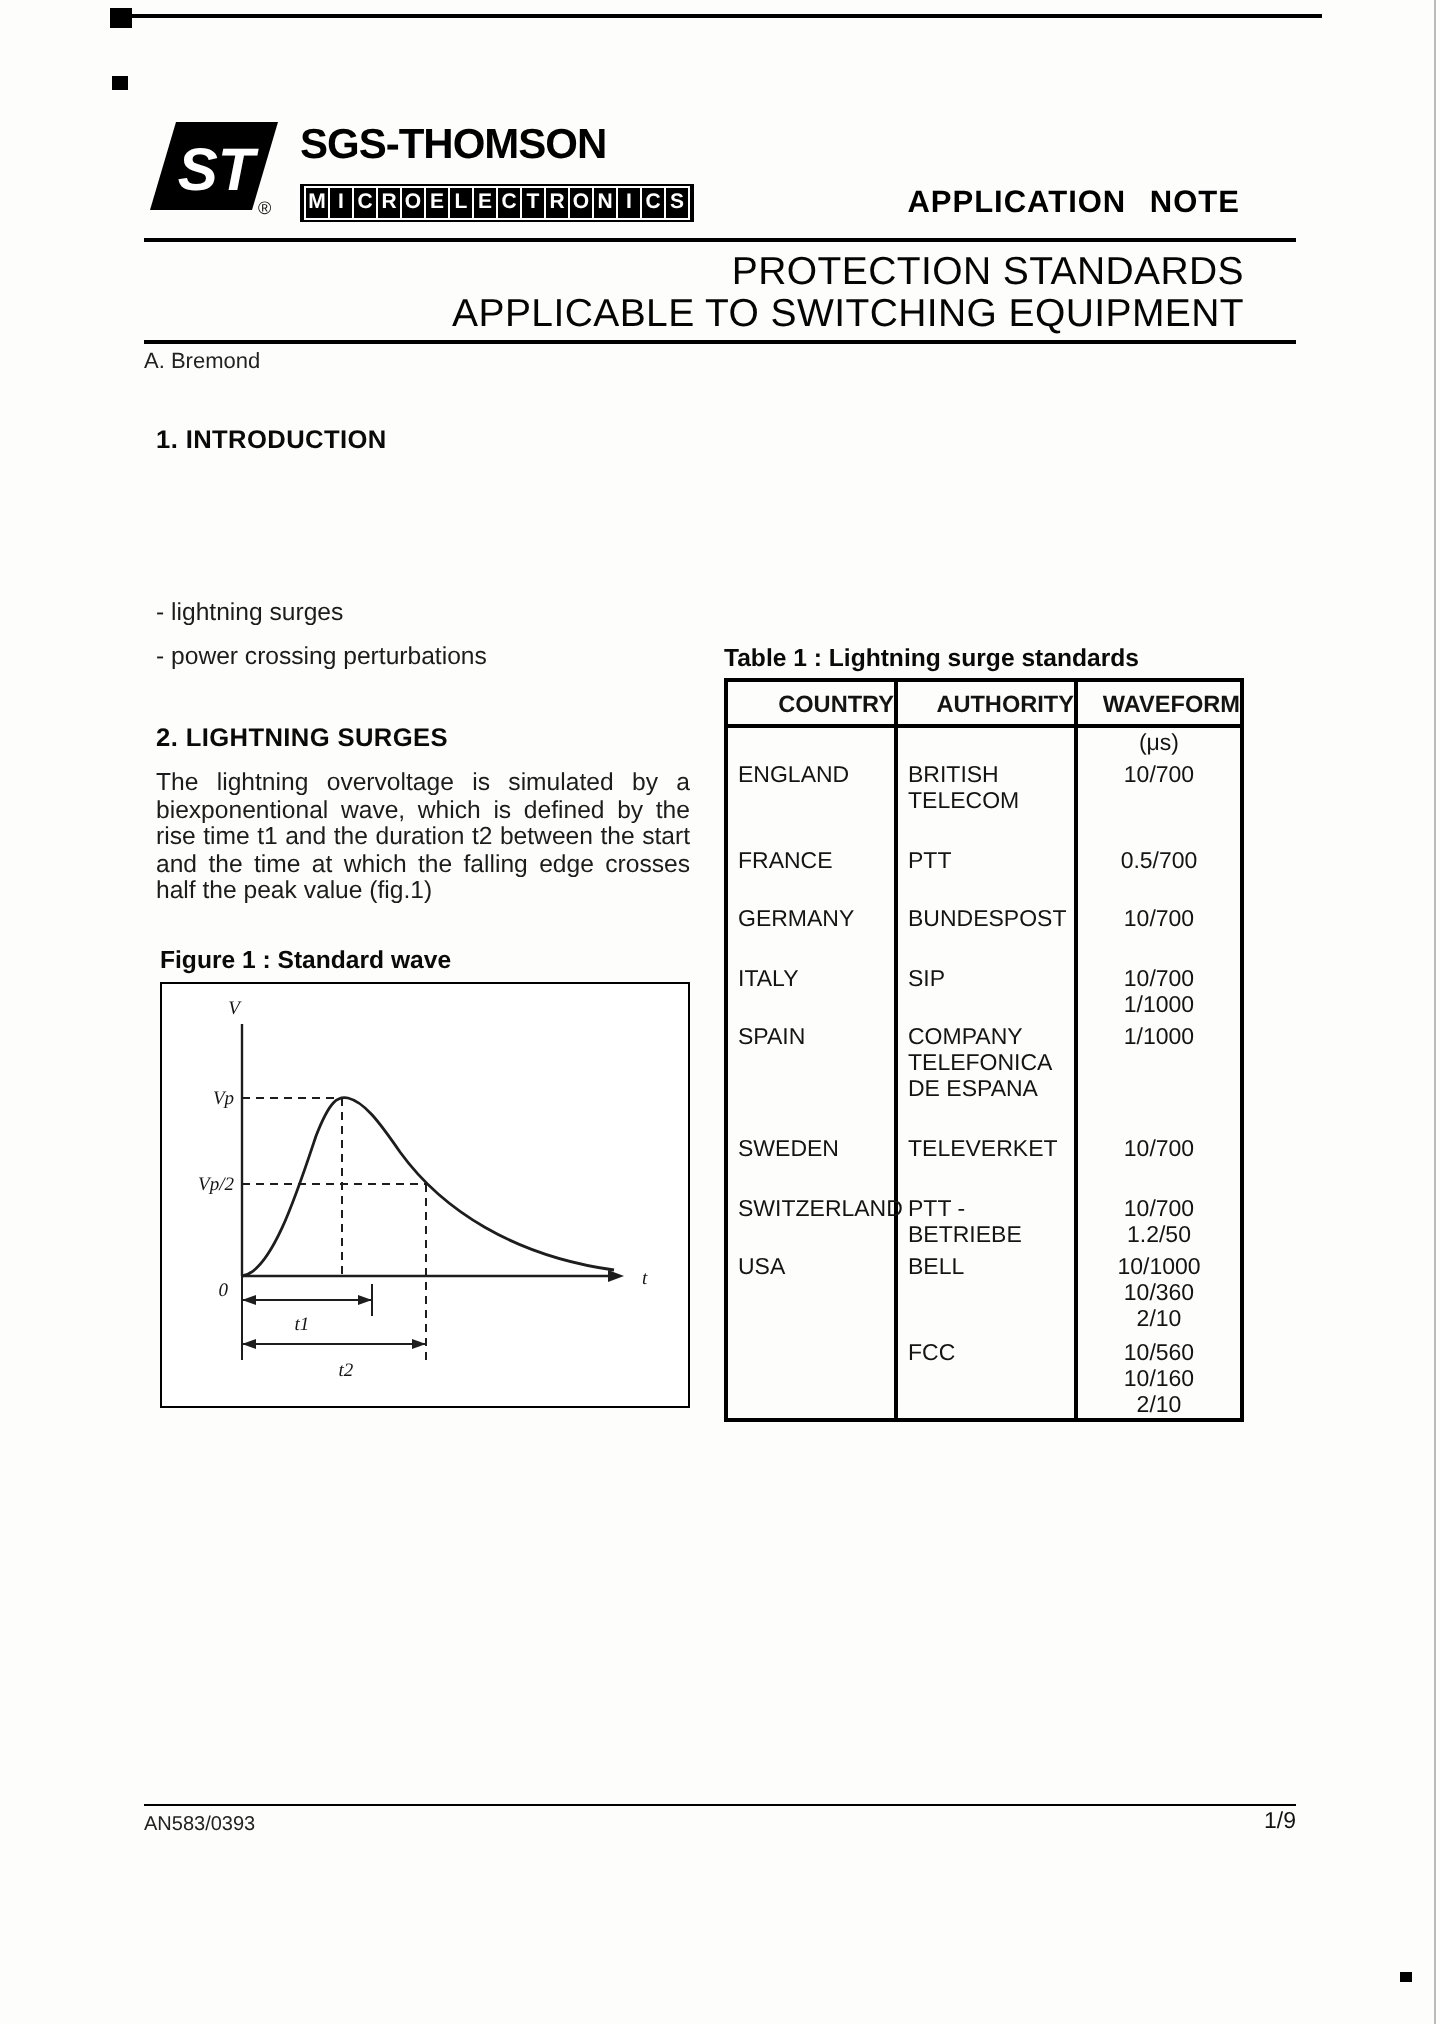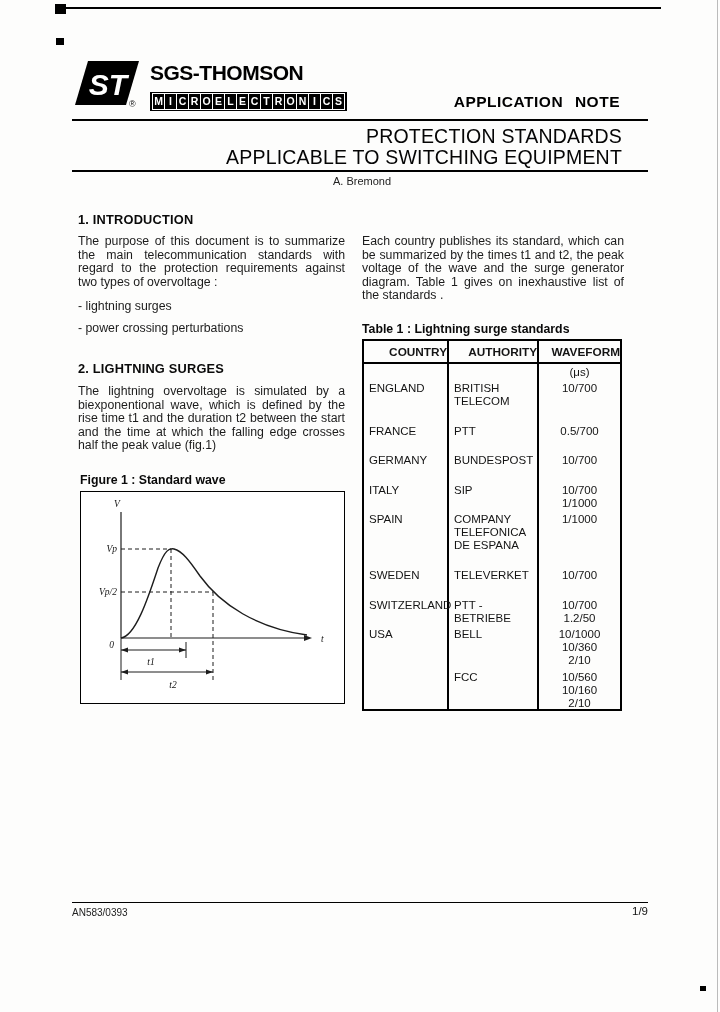--- a/index.html
+++ b/index.html
@@ -21,21 +21,21 @@
   .letterbox { flex:1; border:1px solid #fff; margin-left:-1px; color:#fff; font-size:10.5px; font-weight:bold; text-align:center; line-height:15px; }
   .letterbox:first-child { margin-left:0; }
   .doc-type { right:100px; top:93px; font-size:15.5px; font-weight:bold; letter-spacing:0.5px; word-spacing:7px; color:#000; }
 
   .rule { background:#000; }
   .rule1 { left:72px; top:119px; width:576px; height:2px; }
   .rule2 { left:72px; top:170px; width:576px; height:1.5px; }
   .rule-footer { left:72px; top:902px; width:576px; height:1px; }
 
   .title-block { left:72px; top:126px; width:550px; text-align:right; font-size:19.5px; line-height:21px; color:#050505; letter-spacing:0.2px; }
-  .author { left:87px; top:175px; width:550px; text-align:center; font-size:11px; color:#222; }
+  .author { left:72px; top:175px; width:550px; text-align:left; font-size:11px; color:#222; }
 
   
   .heading { font-size:12.8px; font-weight:bold; color:#0a0a0a; letter-spacing:0.2px; }
   .para { font-size:12.3px; line-height:13.5px; text-align:justify; color:#1c1c1c; }
   .bullet { font-size:12.3px; color:#1c1c1c; }
 
   .h-intro { left:78px; top:212px; }
   .p-intro { left:78px; top:235px; width:267px; }
   .b1 { left:78px; top:299px; }
   .b2 { left:78px; top:321px; }
@@ -119,21 +119,20 @@
 
   <div class="abs title-block">
     <div>PROTECTION STANDARDS</div>
     <div>APPLICABLE TO SWITCHING EQUIPMENT</div>
   </div>
 
   <div class="abs rule rule2"></div>
   <div class="abs author">A. Bremond</div>
 
   <div class="abs heading h-intro">1. INTRODUCTION</div>
-  <div class="abs para p-intro">The purpose of this document is to summarize the main telecommunication standards with regard to the protection requirements against two types of overvoltage :</div>
   <div class="abs bullet b1">- lightning surges</div>
   <div class="abs bullet b2">- power crossing perturbations</div>
 
   <div class="abs heading h-lightning">2. LIGHTNING SURGES</div>
   <div class="abs para p-lightning">The lightning overvoltage is simulated by a biexponentional wave, which is defined by the rise time t1 and the duration t2 between the start and the time at which the falling edge crosses half the peak value (fig.1)</div>
 
   <div class="abs fig-caption">Figure 1 : Standard wave</div>
   <div class="abs fig-box">
     <svg class="fig-svg" width="263" height="211" viewBox="0 0 263 211">
 
@@ -160,21 +159,20 @@
       <text x="36" y="15" text-anchor="middle">V</text>
       <text x="36" y="60" text-anchor="end">Vp</text>
       <text x="36" y="103" text-anchor="end">Vp/2</text>
       <text x="33" y="156" text-anchor="end">0</text>
       <text x="240" y="150" text-anchor="start">t</text>
       <text x="70" y="173" text-anchor="middle">t1</text>
       <text x="92" y="196" text-anchor="middle">t2</text>
     </svg>
   </div>
 
-  <div class="abs para p-country">Each country publishes its standard, which can be summarized by the times t1 and t2, the peak voltage of the wave and the surge generator diagram. Table 1 gives on inexhaustive list of the standards .</div>
 
   <div class="abs tbl-caption">Table 1 : Lightning surge standards</div>
   <div class="abs tbl-wrap">
     <table class="std-table">
       <thead>
         <tr class="hdr">
           <th style="width:85px;">COUNTRY</th>
           <th style="width:90px;">AUTHORITY</th>
           <th style="width:83px;margin-top:32px;">WAVEFORM</th>
         </tr>

